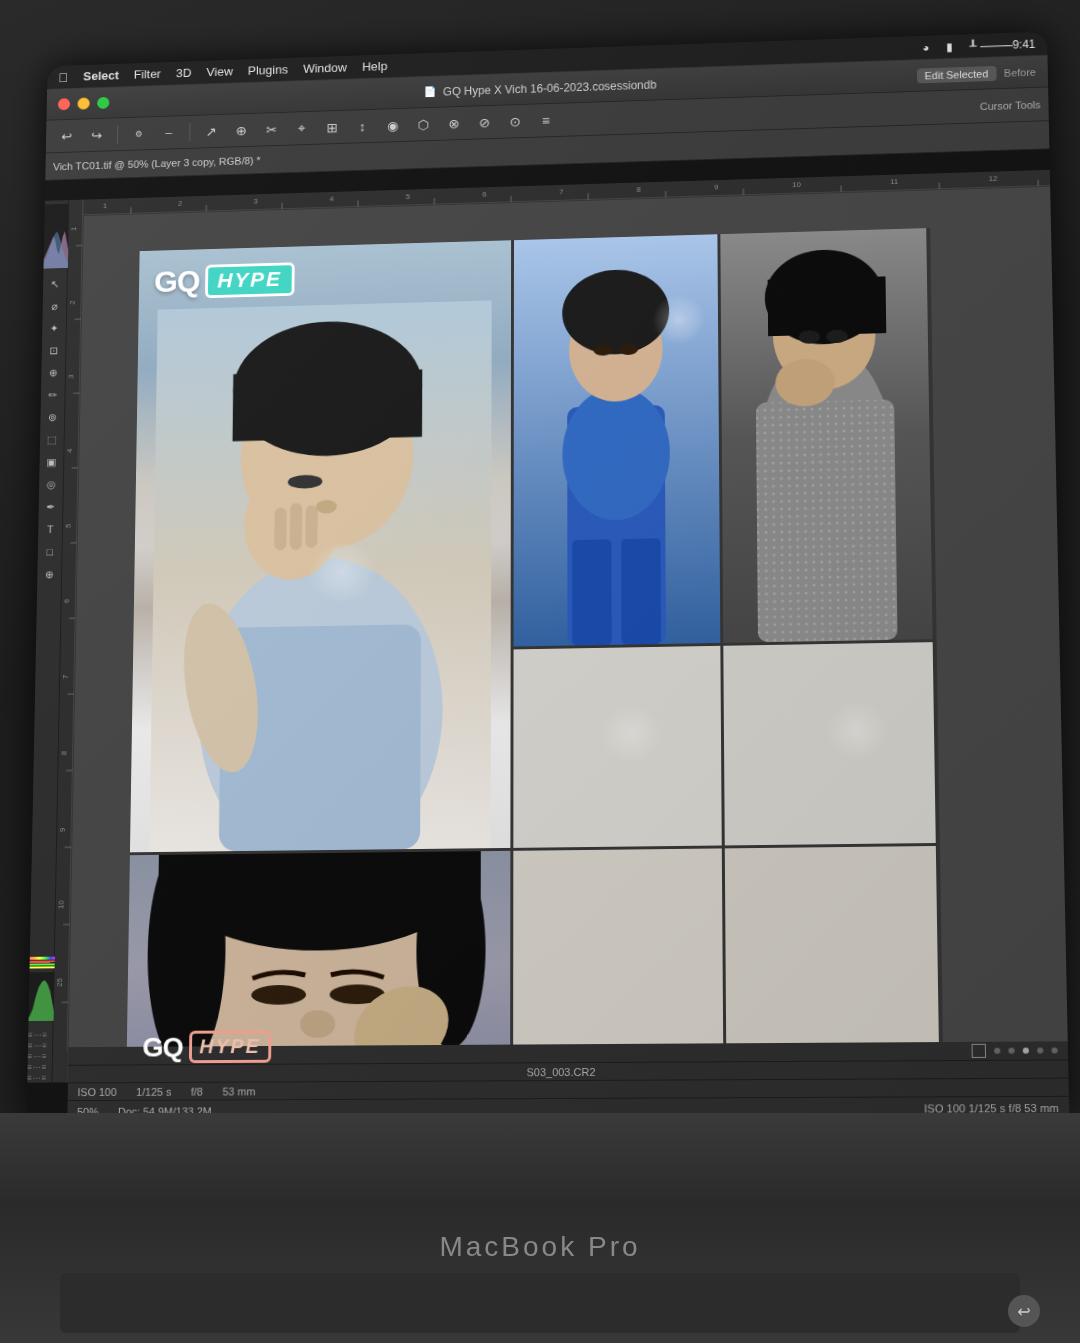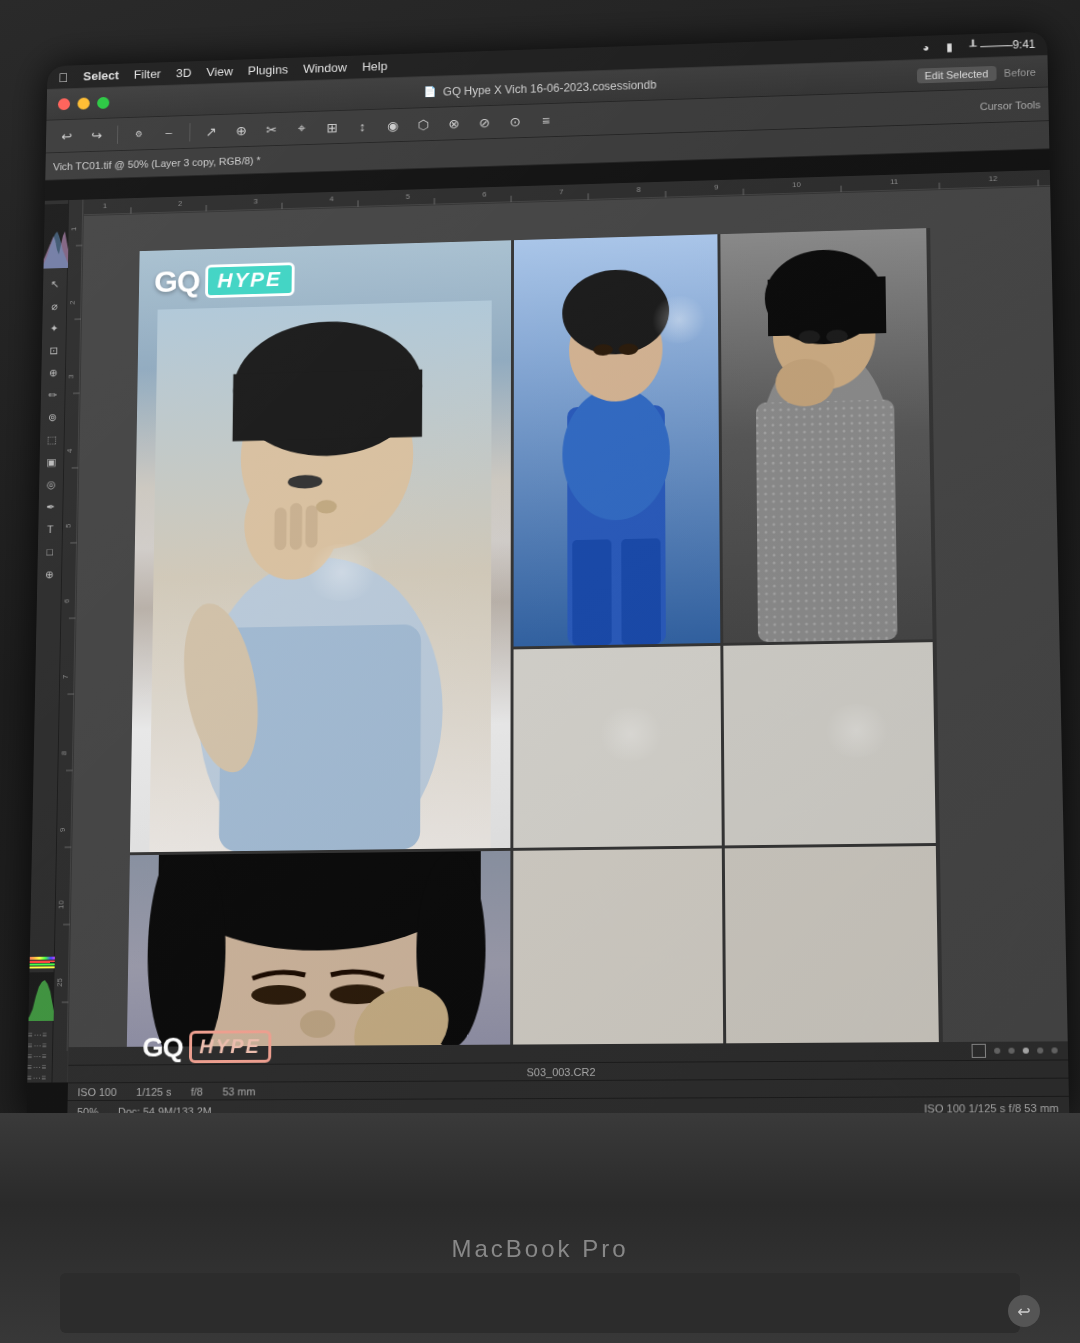--- a/index.html
+++ b/index.html
@@ -428,21 +428,21 @@
       right: 0;
       height: 230px;
       background: linear-gradient(to bottom, #3a3a3a 0%, #2a2a2a 40%, #383838 100%);
     }
 
     .macbook-label {
       position: absolute;
       bottom: 80px;
       left: 50%;
       transform: translateX(-50%);
-      font-size: 24px;
+      font-size: 28px;
       color: #888;
       letter-spacing: 3px;
       font-weight: 300;
     }
 
     .keyboard-area {
       position: absolute;
       bottom: 10px;
       left: 60px;
       right: 60px;

